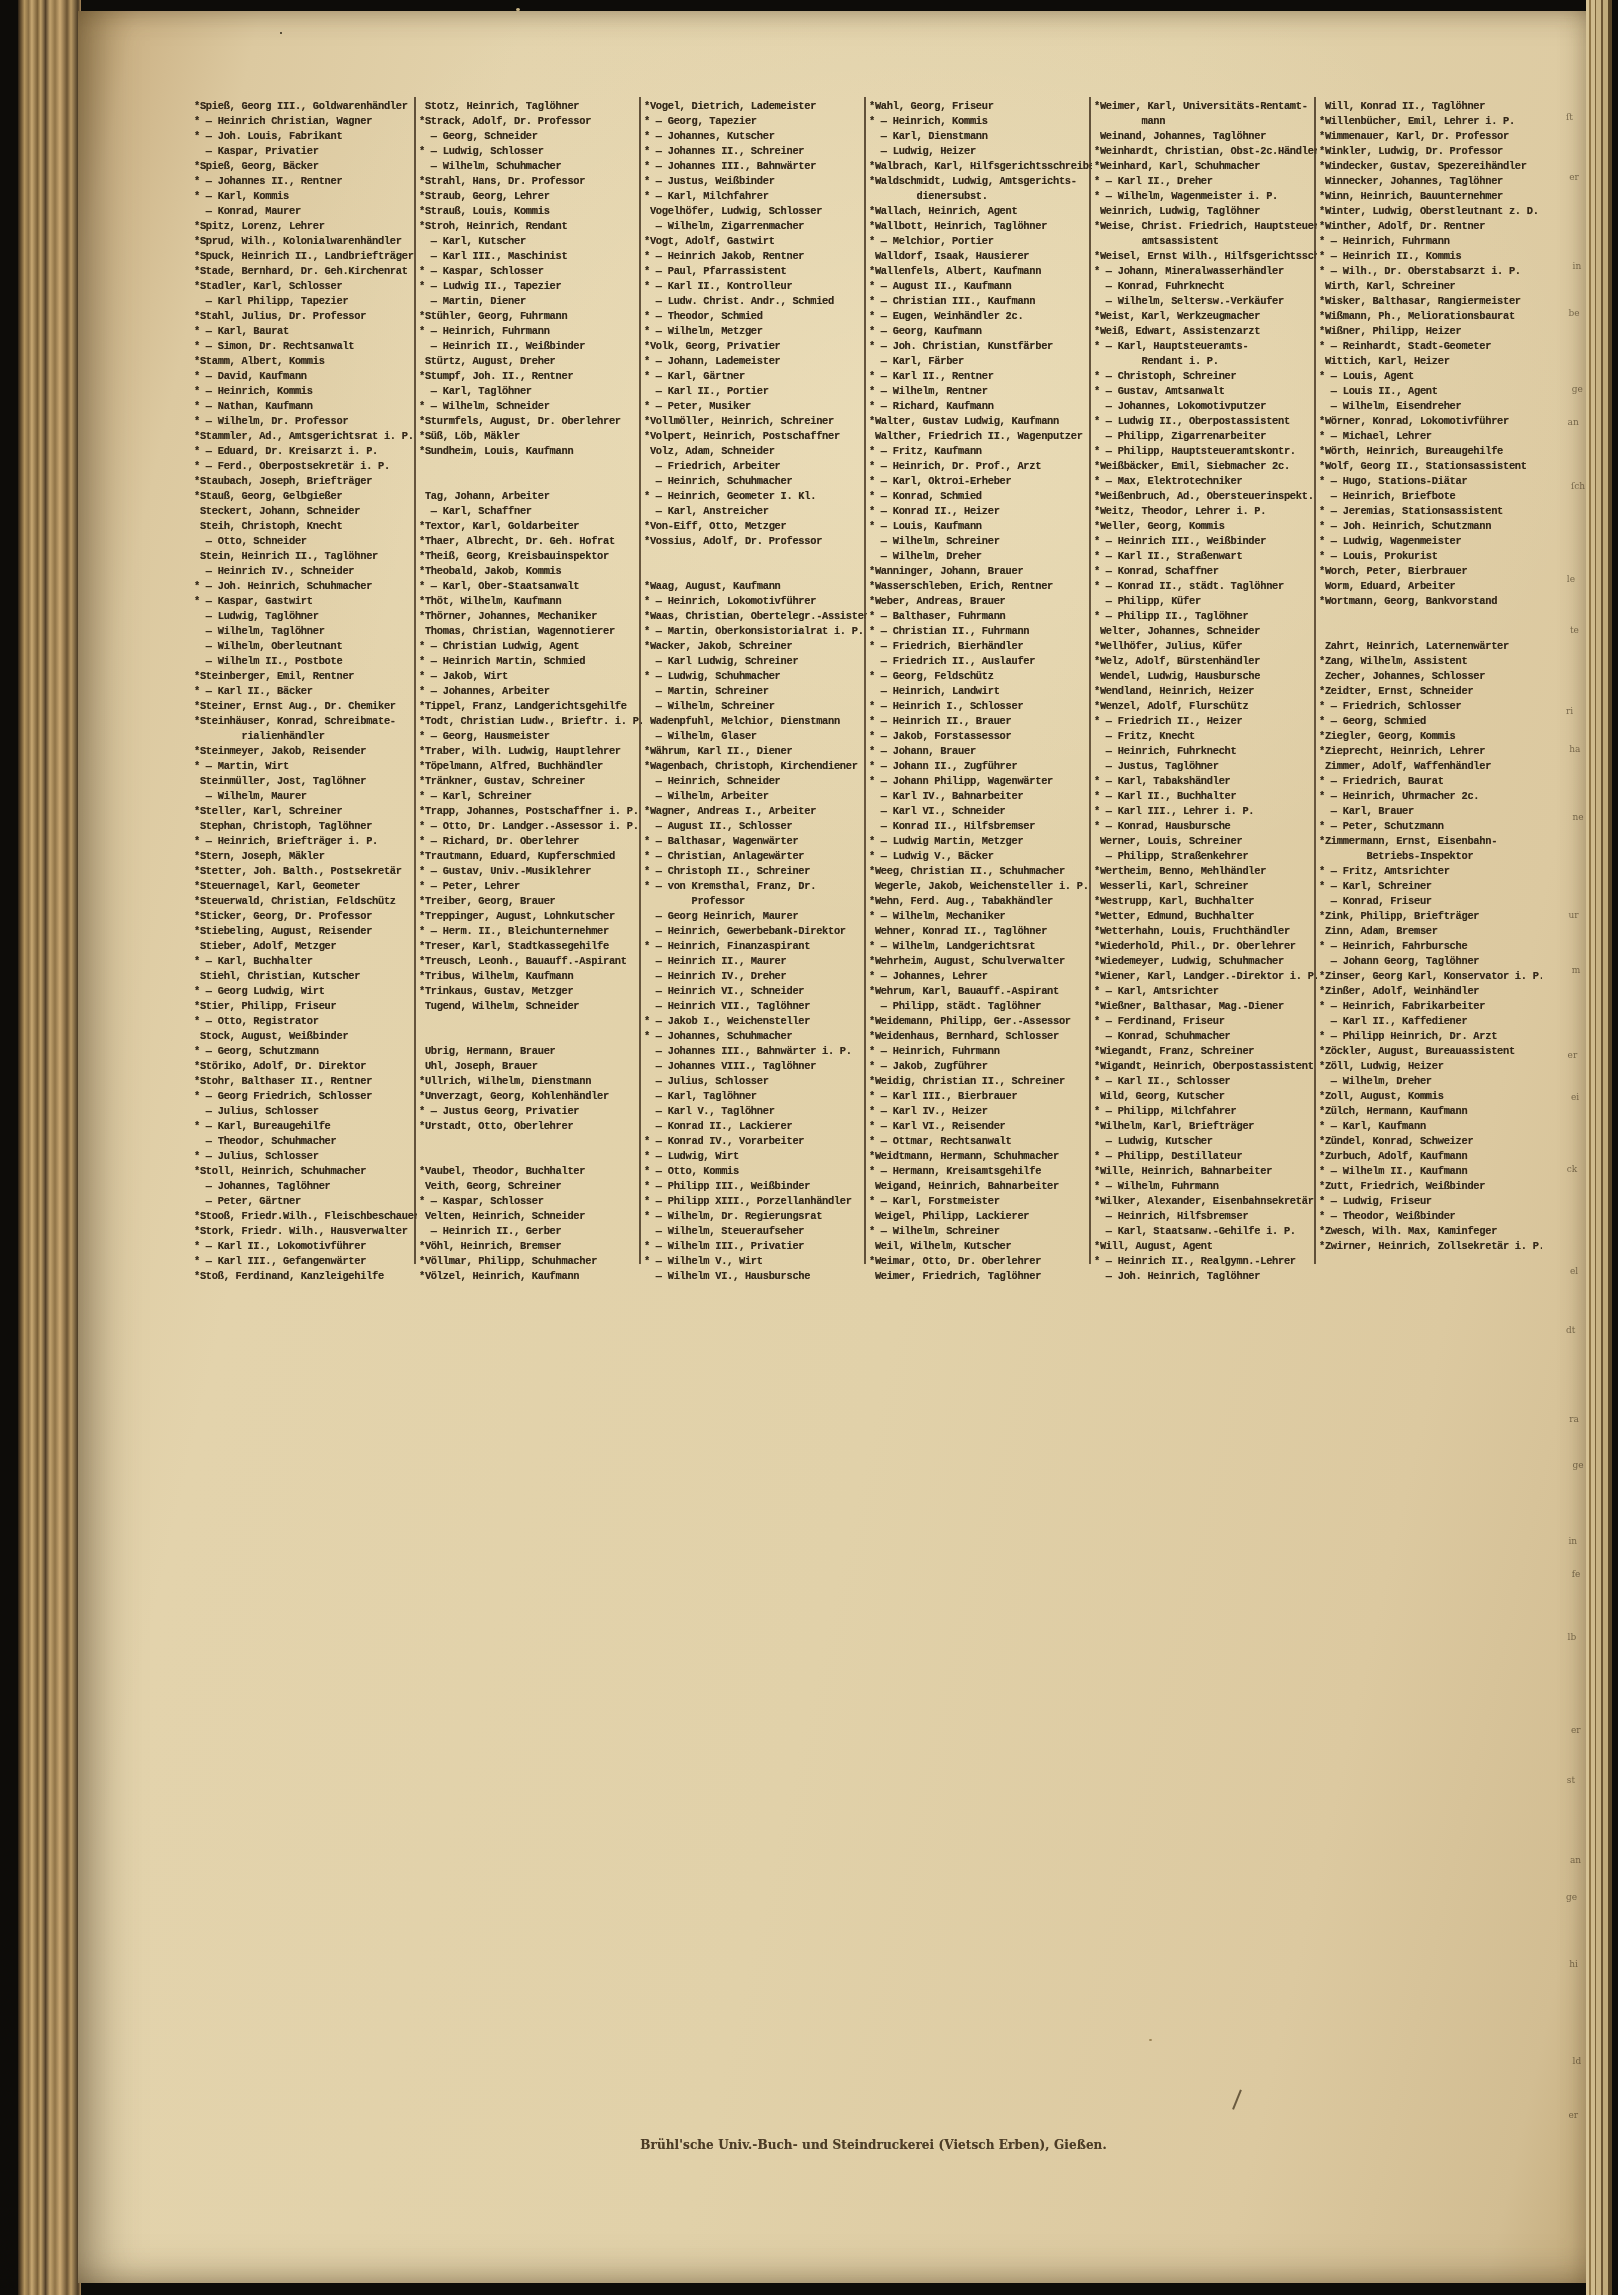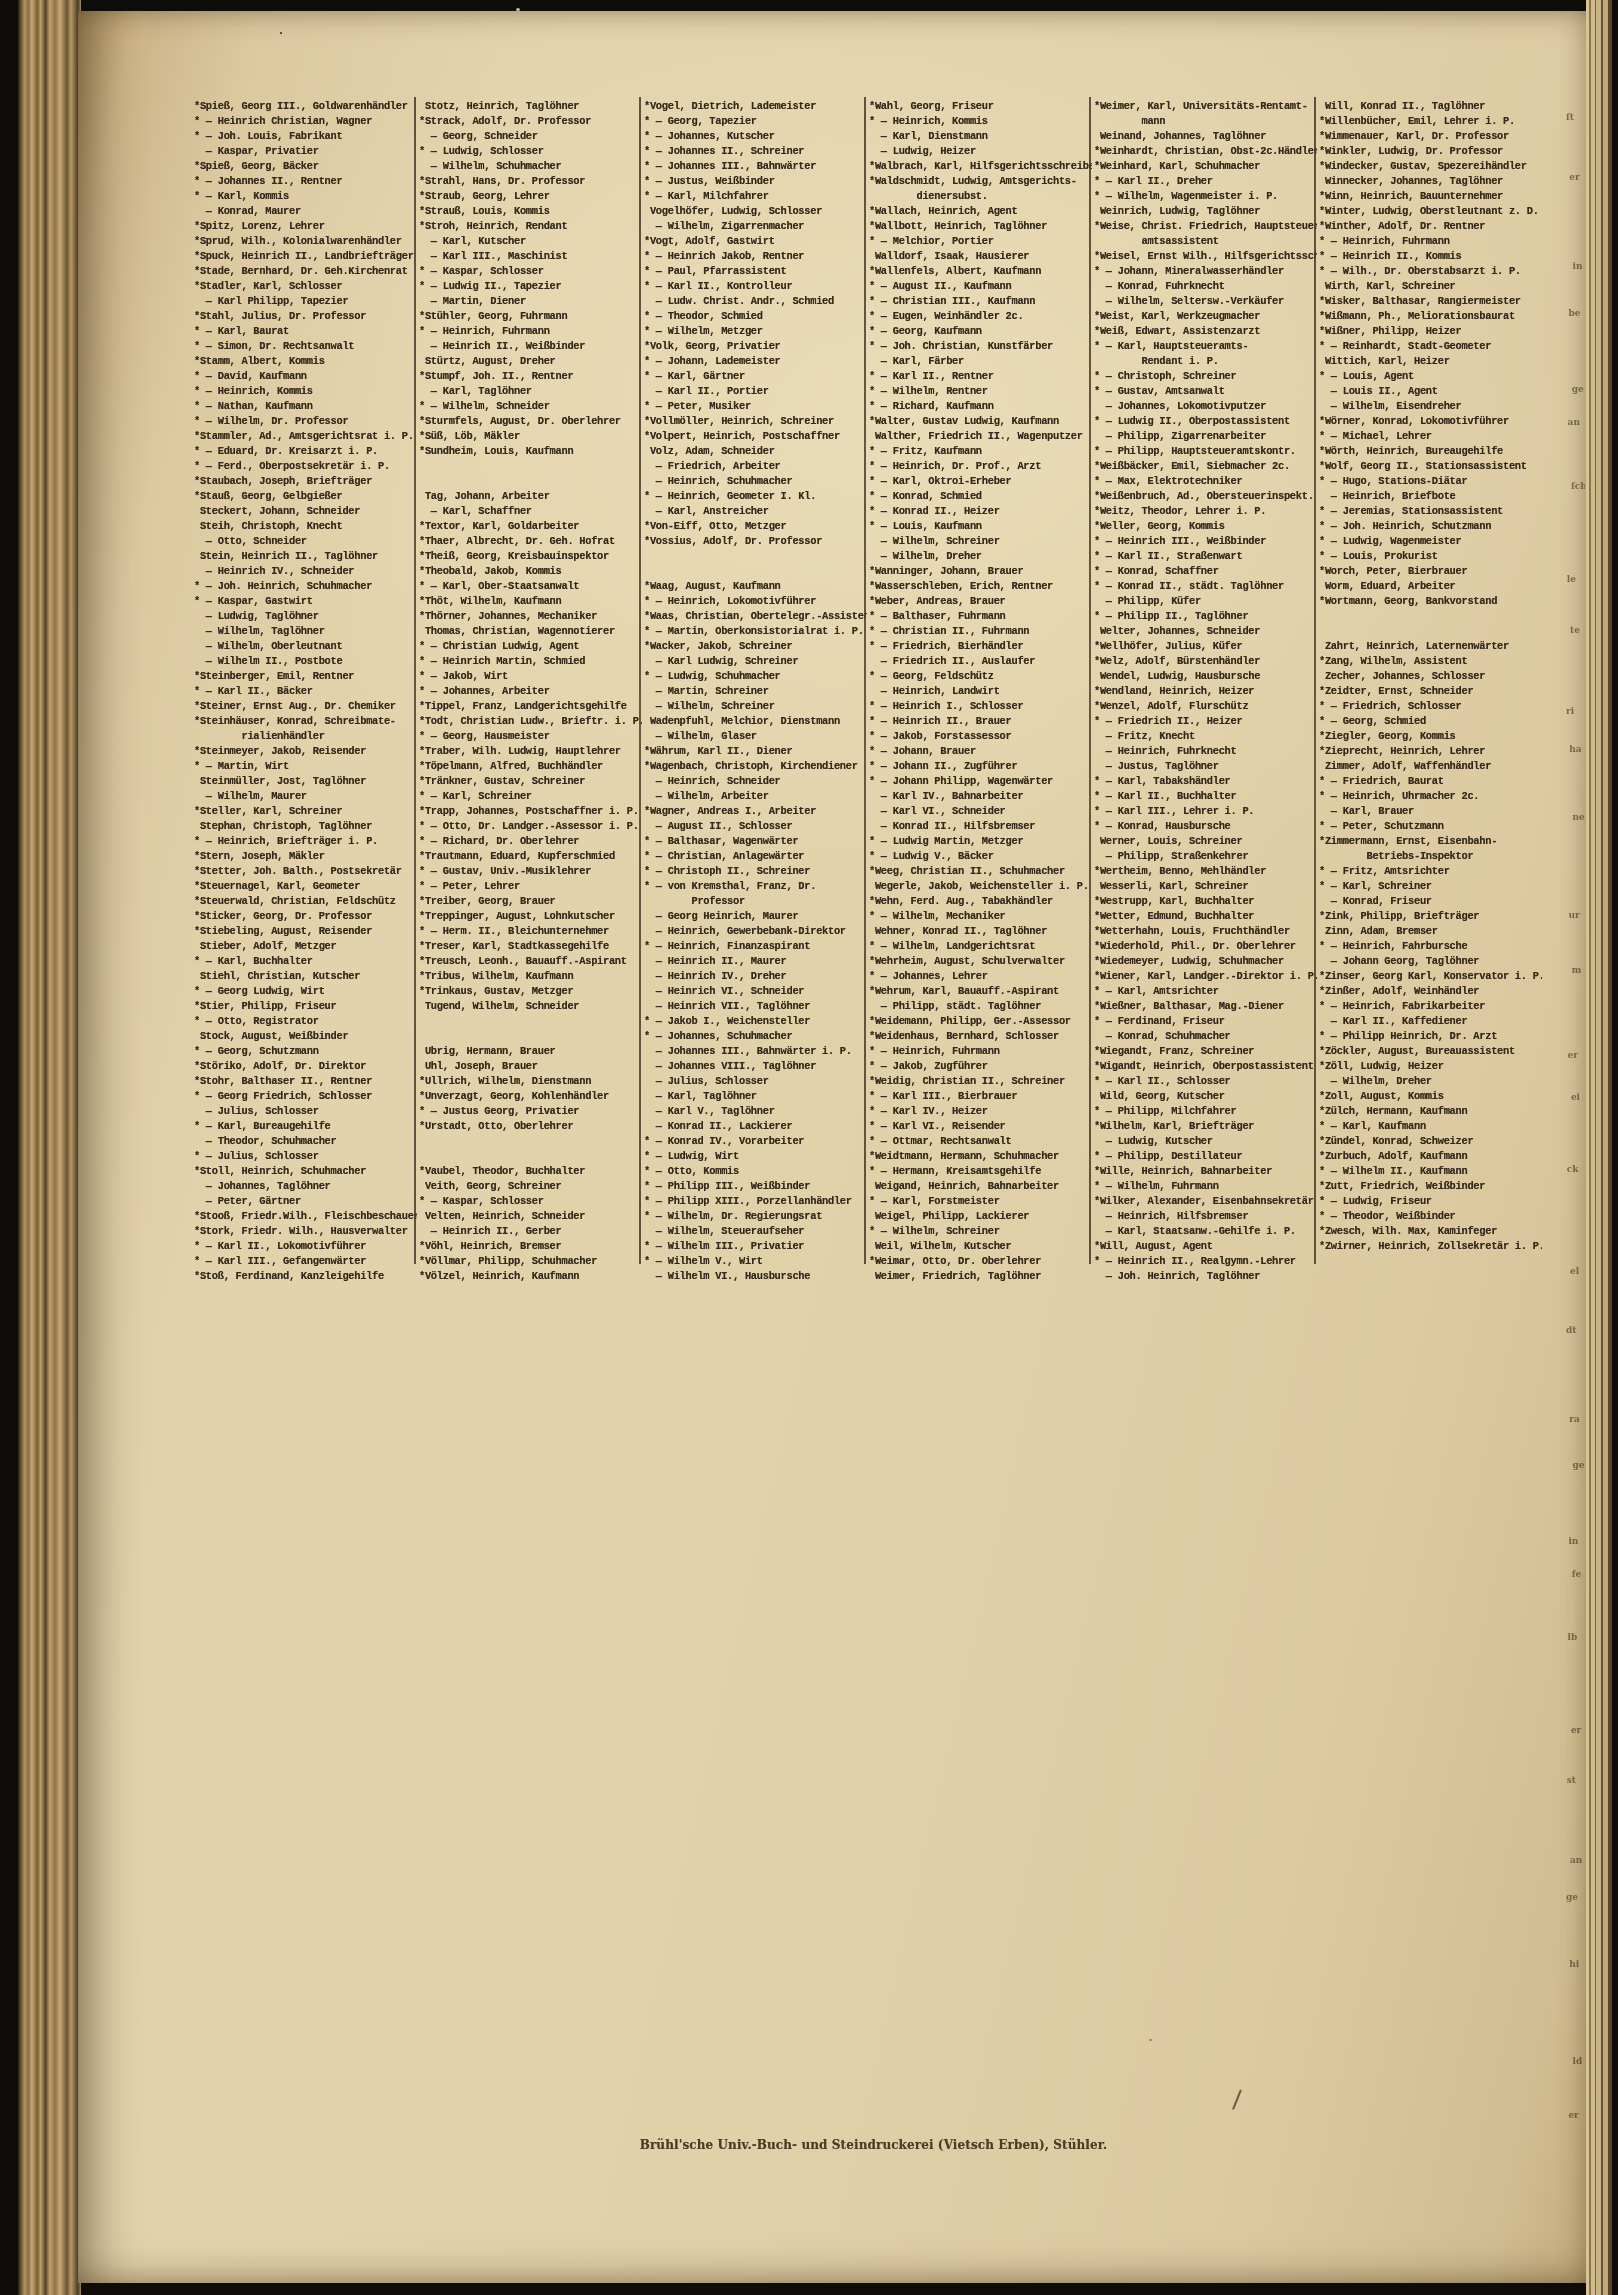--- a/index.html
+++ b/index.html
@@ -57,21 +57,21 @@
   .footer{
     position:absolute;left:194px;top:2138px;width:1359px;
     text-align:center;color:#4c3c26;
     font-size:12px;font-weight:bold;letter-spacing:0.1px;
     text-shadow:0 0 0.4px rgba(70,55,35,.5);
   }
   
   .edge-text{
     position:absolute;left:1566px;top:95px;width:19.4px;height:2039px;
     overflow:hidden;color:rgba(62,48,28,.62);
-    font-size:9px;font-weight:bold;line-height:15px;white-space:pre;
+    font-size:9px;font-weight:normal;line-height:15px;white-space:pre;
   }
   .edge-frag{display:block;}
   .speck{position:absolute;border-radius:50%;background:#c9b586;}
   .speck.s1{left:516px;top:8px;width:4px;height:3.2px;}
   .speck.s2{left:280px;top:32px;width:2.4px;height:2.4px;background:#2c2417;}
   .speck.s3{left:1149px;top:2039px;width:3.2px;height:2.4px;background:#9b8457;}
   .slash-mark{
     position:absolute;left:1236px;top:2089px;width:1.6px;height:21px;
     background:#4e3e27;transform:rotate(22deg);opacity:.8;
   }
@@ -89,21 +89,21 @@
 <div class="col" style="left:869px"><div class="line">*Wahl, Georg, Friseur</div><div class="line">* — Heinrich, Kommis</div><div class="line">  — Karl, Dienstmann</div><div class="line">  — Ludwig, Heizer</div><div class="line">*Walbrach, Karl, Hilfsgerichtsschreiber</div><div class="line">*Waldschmidt, Ludwig, Amtsgerichts-</div><div class="line">        dienersubst.</div><div class="line">*Wallach, Heinrich, Agent</div><div class="line">*Wallbott, Heinrich, Taglöhner</div><div class="line">* — Melchior, Portier</div><div class="line"> Walldorf, Isaak, Hausierer</div><div class="line">*Wallenfels, Albert, Kaufmann</div><div class="line">* — August II., Kaufmann</div><div class="line">* — Christian III., Kaufmann</div><div class="line">* — Eugen, Weinhändler 2c.</div><div class="line">* — Georg, Kaufmann</div><div class="line">* — Joh. Christian, Kunstfärber</div><div class="line">  — Karl, Färber</div><div class="line">* — Karl II., Rentner</div><div class="line">* — Wilhelm, Rentner</div><div class="line">* — Richard, Kaufmann</div><div class="line">*Walter, Gustav Ludwig, Kaufmann</div><div class="line"> Walther, Friedrich II., Wagenputzer</div><div class="line">* — Fritz, Kaufmann</div><div class="line">* — Heinrich, Dr. Prof., Arzt</div><div class="line">* — Karl, Oktroi-Erheber</div><div class="line">* — Konrad, Schmied</div><div class="line">* — Konrad II., Heizer</div><div class="line">* — Louis, Kaufmann</div><div class="line">  — Wilhelm, Schreiner</div><div class="line">  — Wilhelm, Dreher</div><div class="line">*Wanninger, Johann, Brauer</div><div class="line">*Wasserschleben, Erich, Rentner</div><div class="line">*Weber, Andreas, Brauer</div><div class="line">* — Balthaser, Fuhrmann</div><div class="line">* — Christian II., Fuhrmann</div><div class="line">* — Friedrich, Bierhändler</div><div class="line">  — Friedrich II., Auslaufer</div><div class="line">* — Georg, Feldschütz</div><div class="line">  — Heinrich, Landwirt</div><div class="line">* — Heinrich I., Schlosser</div><div class="line">* — Heinrich II., Brauer</div><div class="line">* — Jakob, Forstassessor</div><div class="line">* — Johann, Brauer</div><div class="line">* — Johann II., Zugführer</div><div class="line">* — Johann Philipp, Wagenwärter</div><div class="line">  — Karl IV., Bahnarbeiter</div><div class="line">  — Karl VI., Schneider</div><div class="line">  — Konrad II., Hilfsbremser</div><div class="line">* — Ludwig Martin, Metzger</div><div class="line">* — Ludwig V., Bäcker</div><div class="line">*Weeg, Christian II., Schuhmacher</div><div class="line"> Wegerle, Jakob, Weichensteller i. P.</div><div class="line">*Wehn, Ferd. Aug., Tabakhändler</div><div class="line">* — Wilhelm, Mechaniker</div><div class="line"> Wehner, Konrad II., Taglöhner</div><div class="line">* — Wilhelm, Landgerichtsrat</div><div class="line">*Wehrheim, August, Schulverwalter</div><div class="line">* — Johannes, Lehrer</div><div class="line">*Wehrum, Karl, Bauauff.-Aspirant</div><div class="line">  — Philipp, städt. Taglöhner</div><div class="line">*Weidemann, Philipp, Ger.-Assessor</div><div class="line">*Weidenhaus, Bernhard, Schlosser</div><div class="line">* — Heinrich, Fuhrmann</div><div class="line">* — Jakob, Zugführer</div><div class="line">*Weidig, Christian II., Schreiner</div><div class="line">* — Karl III., Bierbrauer</div><div class="line">* — Karl IV., Heizer</div><div class="line">* — Karl VI., Reisender</div><div class="line">* — Ottmar, Rechtsanwalt</div><div class="line">*Weidtmann, Hermann, Schuhmacher</div><div class="line">* — Hermann, Kreisamtsgehilfe</div><div class="line"> Weigand, Heinrich, Bahnarbeiter</div><div class="line">* — Karl, Forstmeister</div><div class="line"> Weigel, Philipp, Lackierer</div><div class="line">* — Wilhelm, Schreiner</div><div class="line"> Weil, Wilhelm, Kutscher</div><div class="line">*Weimar, Otto, Dr. Oberlehrer</div><div class="line"> Weimer, Friedrich, Taglöhner</div></div>
 <div class="col" style="left:1094px"><div class="line">*Weimer, Karl, Universitäts-Rentamt-</div><div class="line">        mann</div><div class="line"> Weinand, Johannes, Taglöhner</div><div class="line">*Weinhardt, Christian, Obst-2c.Händler</div><div class="line">*Weinhard, Karl, Schuhmacher</div><div class="line">* — Karl II., Dreher</div><div class="line">* — Wilhelm, Wagenmeister i. P.</div><div class="line"> Weinrich, Ludwig, Taglöhner</div><div class="line">*Weise, Christ. Friedrich, Hauptsteuer-</div><div class="line">        amtsassistent</div><div class="line">*Weisel, Ernst Wilh., Hilfsgerichtsschr.</div><div class="line">* — Johann, Mineralwasserhändler</div><div class="line">  — Konrad, Fuhrknecht</div><div class="line">  — Wilhelm, Seltersw.-Verkäufer</div><div class="line">*Weist, Karl, Werkzeugmacher</div><div class="line">*Weiß, Edwart, Assistenzarzt</div><div class="line">* — Karl, Hauptsteueramts-</div><div class="line">        Rendant i. P.</div><div class="line">* — Christoph, Schreiner</div><div class="line">* — Gustav, Amtsanwalt</div><div class="line">  — Johannes, Lokomotivputzer</div><div class="line">* — Ludwig II., Oberpostassistent</div><div class="line">  — Philipp, Zigarrenarbeiter</div><div class="line">* — Philipp, Hauptsteueramtskontr.</div><div class="line">*Weißbäcker, Emil, Siebmacher 2c.</div><div class="line">* — Max, Elektrotechniker</div><div class="line">*Weißenbruch, Ad., Obersteuerinspekt.</div><div class="line">*Weitz, Theodor, Lehrer i. P.</div><div class="line">*Weller, Georg, Kommis</div><div class="line">* — Heinrich III., Weißbinder</div><div class="line">* — Karl II., Straßenwart</div><div class="line">* — Konrad, Schaffner</div><div class="line">* — Konrad II., städt. Taglöhner</div><div class="line">  — Philipp, Küfer</div><div class="line">* — Philipp II., Taglöhner</div><div class="line"> Welter, Johannes, Schneider</div><div class="line">*Wellhöfer, Julius, Küfer</div><div class="line">*Welz, Adolf, Bürstenhändler</div><div class="line"> Wendel, Ludwig, Hausbursche</div><div class="line">*Wendland, Heinrich, Heizer</div><div class="line">*Wenzel, Adolf, Flurschütz</div><div class="line">* — Friedrich II., Heizer</div><div class="line">  — Fritz, Knecht</div><div class="line">  — Heinrich, Fuhrknecht</div><div class="line">  — Justus, Taglöhner</div><div class="line">* — Karl, Tabakshändler</div><div class="line">* — Karl II., Buchhalter</div><div class="line">* — Karl III., Lehrer i. P.</div><div class="line">* — Konrad, Hausbursche</div><div class="line"> Werner, Louis, Schreiner</div><div class="line">  — Philipp, Straßenkehrer</div><div class="line">*Wertheim, Benno, Mehlhändler</div><div class="line"> Wesserli, Karl, Schreiner</div><div class="line">*Westrupp, Karl, Buchhalter</div><div class="line">*Wetter, Edmund, Buchhalter</div><div class="line">*Wetterhahn, Louis, Fruchthändler</div><div class="line">*Wiederhold, Phil., Dr. Oberlehrer</div><div class="line">*Wiedemeyer, Ludwig, Schuhmacher</div><div class="line">*Wiener, Karl, Landger.-Direktor i. P.</div><div class="line">* — Karl, Amtsrichter</div><div class="line">*Wießner, Balthasar, Mag.-Diener</div><div class="line">* — Ferdinand, Friseur</div><div class="line">  — Konrad, Schuhmacher</div><div class="line">*Wiegandt, Franz, Schreiner</div><div class="line">*Wigandt, Heinrich, Oberpostassistent</div><div class="line">* — Karl II., Schlosser</div><div class="line"> Wild, Georg, Kutscher</div><div class="line">* — Philipp, Milchfahrer</div><div class="line">*Wilhelm, Karl, Briefträger</div><div class="line">  — Ludwig, Kutscher</div><div class="line">* — Philipp, Destillateur</div><div class="line">*Wille, Heinrich, Bahnarbeiter</div><div class="line">* — Wilhelm, Fuhrmann</div><div class="line">*Wilker, Alexander, Eisenbahnsekretär</div><div class="line">  — Heinrich, Hilfsbremser</div><div class="line">  — Karl, Staatsanw.-Gehilfe i. P.</div><div class="line">*Will, August, Agent</div><div class="line">* — Heinrich II., Realgymn.-Lehrer</div><div class="line">  — Joh. Heinrich, Taglöhner</div></div>
 <div class="col" style="left:1319px"><div class="line"> Will, Konrad II., Taglöhner</div><div class="line">*Willenbücher, Emil, Lehrer i. P.</div><div class="line">*Wimmenauer, Karl, Dr. Professor</div><div class="line">*Winkler, Ludwig, Dr. Professor</div><div class="line">*Windecker, Gustav, Spezereihändler</div><div class="line"> Winnecker, Johannes, Taglöhner</div><div class="line">*Winn, Heinrich, Bauunternehmer</div><div class="line">*Winter, Ludwig, Oberstleutnant z. D.</div><div class="line">*Winther, Adolf, Dr. Rentner</div><div class="line">* — Heinrich, Fuhrmann</div><div class="line">* — Heinrich II., Kommis</div><div class="line">* — Wilh., Dr. Oberstabsarzt i. P.</div><div class="line"> Wirth, Karl, Schreiner</div><div class="line">*Wisker, Balthasar, Rangiermeister</div><div class="line">*Wißmann, Ph., Meliorationsbaurat</div><div class="line">*Wißner, Philipp, Heizer</div><div class="line">* — Reinhardt, Stadt-Geometer</div><div class="line"> Wittich, Karl, Heizer</div><div class="line">* — Louis, Agent</div><div class="line">  — Louis II., Agent</div><div class="line">  — Wilhelm, Eisendreher</div><div class="line">*Wörner, Konrad, Lokomotivführer</div><div class="line">* — Michael, Lehrer</div><div class="line">*Wörth, Heinrich, Bureaugehilfe</div><div class="line">*Wolf, Georg II., Stationsassistent</div><div class="line">* — Hugo, Stations-Diätar</div><div class="line">  — Heinrich, Briefbote</div><div class="line">* — Jeremias, Stationsassistent</div><div class="line">* — Joh. Heinrich, Schutzmann</div><div class="line">* — Ludwig, Wagenmeister</div><div class="line">* — Louis, Prokurist</div><div class="line">*Worch, Peter, Bierbrauer</div><div class="line"> Worm, Eduard, Arbeiter</div><div class="line">*Wortmann, Georg, Bankvorstand</div><div class="line blank"></div><div class="line blank"></div><div class="line"> Zahrt, Heinrich, Laternenwärter</div><div class="line">*Zang, Wilhelm, Assistent</div><div class="line"> Zecher, Johannes, Schlosser</div><div class="line">*Zeidter, Ernst, Schneider</div><div class="line">* — Friedrich, Schlosser</div><div class="line">* — Georg, Schmied</div><div class="line">*Ziegler, Georg, Kommis</div><div class="line">*Zieprecht, Heinrich, Lehrer</div><div class="line"> Zimmer, Adolf, Waffenhändler</div><div class="line">* — Friedrich, Baurat</div><div class="line">* — Heinrich, Uhrmacher 2c.</div><div class="line">  — Karl, Brauer</div><div class="line">* — Peter, Schutzmann</div><div class="line">*Zimmermann, Ernst, Eisenbahn-</div><div class="line">        Betriebs-Inspektor</div><div class="line">* — Fritz, Amtsrichter</div><div class="line">* — Karl, Schreiner</div><div class="line">  — Konrad, Friseur</div><div class="line">*Zink, Philipp, Briefträger</div><div class="line"> Zinn, Adam, Bremser</div><div class="line">* — Heinrich, Fahrbursche</div><div class="line">  — Johann Georg, Taglöhner</div><div class="line">*Zinser, Georg Karl, Konservator i. P.</div><div class="line">*Zinßer, Adolf, Weinhändler</div><div class="line">* — Heinrich, Fabrikarbeiter</div><div class="line">  — Karl II., Kaffediener</div><div class="line">* — Philipp Heinrich, Dr. Arzt</div><div class="line">*Zöckler, August, Bureauassistent</div><div class="line">*Zöll, Ludwig, Heizer</div><div class="line">  — Wilhelm, Dreher</div><div class="line">*Zoll, August, Kommis</div><div class="line">*Zülch, Hermann, Kaufmann</div><div class="line">* — Karl, Kaufmann</div><div class="line">*Zündel, Konrad, Schweizer</div><div class="line">*Zurbuch, Adolf, Kaufmann</div><div class="line">* — Wilhelm II., Kaufmann</div><div class="line">*Zutt, Friedrich, Weißbinder</div><div class="line">* — Ludwig, Friseur</div><div class="line">* — Theodor, Weißbinder</div><div class="line">*Zwesch, Wilh. Max, Kaminfeger</div><div class="line">*Zwirner, Heinrich, Zollsekretär i. P.</div></div>
 
 <div class="rule" style="left:414px"></div>
 <div class="rule" style="left:639px"></div>
 <div class="rule" style="left:864px"></div>
 <div class="rule" style="left:1089px"></div>
 <div class="rule" style="left:1314px"></div>
 
-<div class="footer">Brühl'sche Univ.-Buch- und Steindruckerei (Vietsch Erben), Stühler.</div>
+<div class="footer">Brühl'sche Univ.-Buch- und Steindruckerei (Vietsch Erben), Gießen.</div>
 
 <div class="edge-text"><span class="edge-frag" style="margin-top: 14.6px; margin-left: 0px;">ſt</span><span class="edge-frag" style="margin-top: 45px; margin-left: 3.2px;">er</span><span class="edge-frag" style="margin-top: 74px; margin-left: 6.5px;">in</span><span class="edge-frag" style="margin-top: 32px; margin-left: 2.4px;">be</span><span class="edge-frag" style="margin-top: 61px; margin-left: 5.7px;">ge</span><span class="edge-frag" style="margin-top: 18.6px; margin-left: 1.6px;">an</span><span class="edge-frag" style="margin-top: 49px; margin-left: 4.9px;">ſch</span><span class="edge-frag" style="margin-top: 78px; margin-left: 0.8px;">le</span><span class="edge-frag" style="margin-top: 36px; margin-left: 4px;">te</span><span class="edge-frag" style="margin-top: 66px; margin-left: 0px;">ri</span><span class="edge-frag" style="margin-top: 22.7px; margin-left: 3.2px;">ha</span><span class="edge-frag" style="margin-top: 53px; margin-left: 6.5px;">ne</span><span class="edge-frag" style="margin-top: 83px; margin-left: 2.4px;">ur</span><span class="edge-frag" style="margin-top: 40px; margin-left: 5.7px;">m</span><span class="edge-frag" style="margin-top: 70px; margin-left: 1.6px;">er</span><span class="edge-frag" style="margin-top: 27px; margin-left: 4.9px;">ei</span><span class="edge-frag" style="margin-top: 57px; margin-left: 0.8px;">ck</span><span class="edge-frag" style="margin-top: 87px; margin-left: 4px;">el</span><span class="edge-frag" style="margin-top: 44px; margin-left: 0px;">dt</span><span class="edge-frag" style="margin-top: 74px; margin-left: 3.2px;">ra</span><span class="edge-frag" style="margin-top: 31px; margin-left: 6.5px;">ge</span><span class="edge-frag" style="margin-top: 61px; margin-left: 2.4px;">in</span><span class="edge-frag" style="margin-top: 18px; margin-left: 5.7px;">fe</span><span class="edge-frag" style="margin-top: 48px; margin-left: 1.6px;">lb</span><span class="edge-frag" style="margin-top: 78px; margin-left: 4.9px;">er</span><span class="edge-frag" style="margin-top: 35px; margin-left: 0.8px;">st</span><span class="edge-frag" style="margin-top: 65px; margin-left: 4px;">an</span><span class="edge-frag" style="margin-top: 22px; margin-left: 0px;">ge</span><span class="edge-frag" style="margin-top: 52px; margin-left: 3.2px;">hi</span><span class="edge-frag" style="margin-top: 82px; margin-left: 6.5px;">ld</span><span class="edge-frag" style="margin-top: 39px; margin-left: 2.4px;">er</span></div>
 
 <div class="speck s1"></div>
 <div class="speck s2"></div>
 <div class="speck s3"></div>
 <div class="slash-mark"></div>
 
 
 </body></html>

